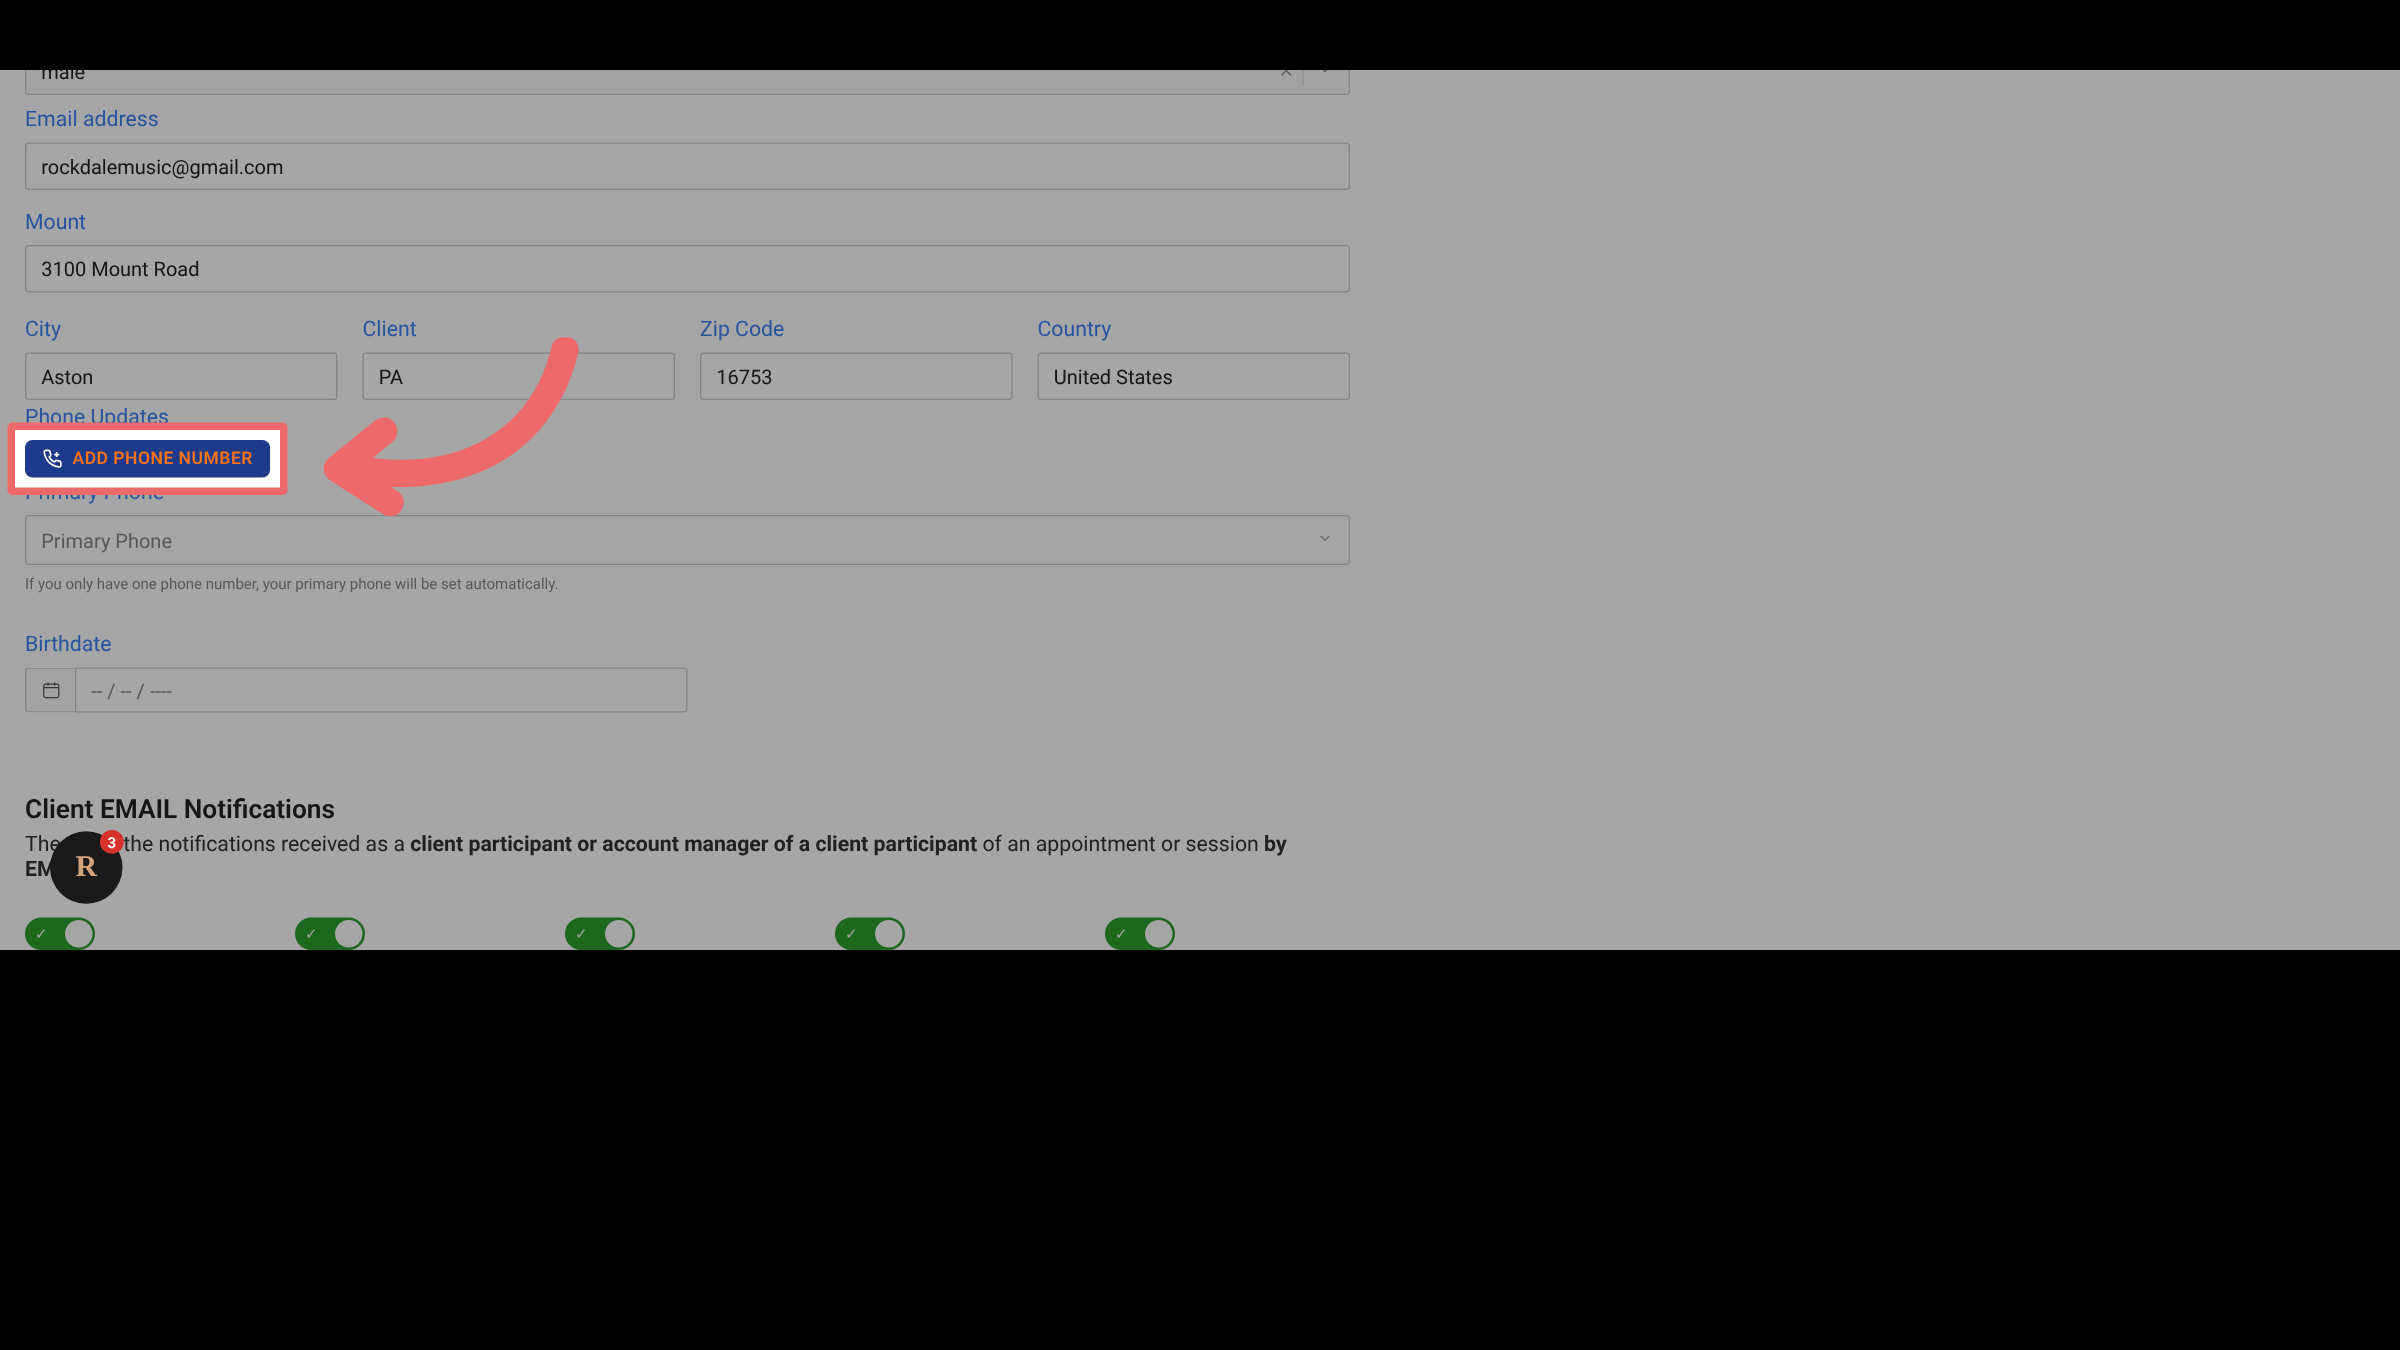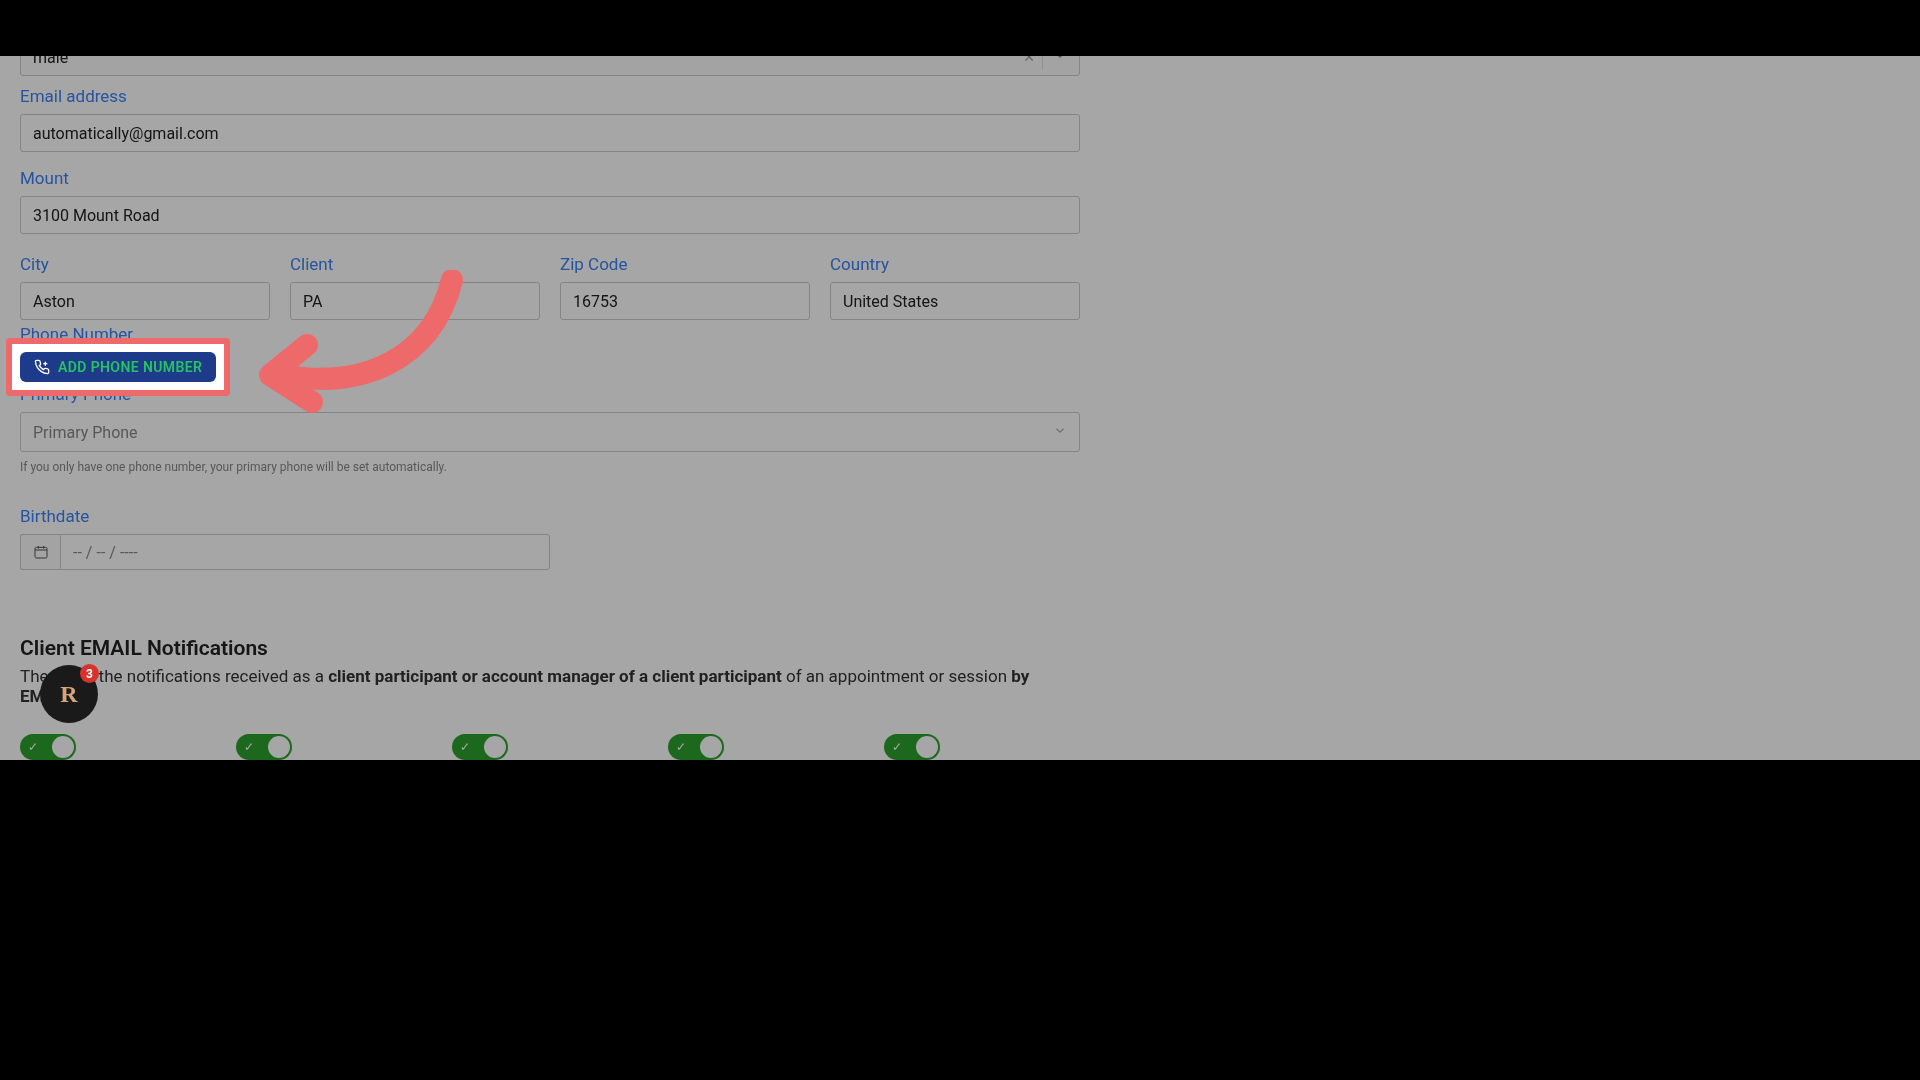--- a/index.html
+++ b/index.html
@@ -89,21 +89,21 @@
     background: #fff;
     border: 6px solid #ee6a6a;
     border-radius: 4px;
     z-index: 6;
   }
   .add-phone-btn {
     display: inline-flex;
     align-items: center;
     gap: 8px;
     background: #1e3a8a;
-    color: #22c55e;
+    color: #f97316;
     border-radius: 6px;
     padding: 7px 14px;
     font-size: 14px;
     font-weight: 600;
     letter-spacing: 0.4px;
   }
   .add-phone-btn svg { width: 16px; height: 16px; fill: none; stroke: #fff; stroke-width: 2; }
 
   .arrow-annot {
     position: absolute;
@@ -228,21 +228,21 @@
         <svg viewBox="0 0 24 24">
             <path d="M6 9l6 6 6-6" fill="none" stroke="#888" stroke-width="2"></path>
           </svg>
       </span>
     </div>
   </div>
 
   <div class="section" style="top:86px;">
     <span class="field-label" style="margin-top:0">Email address</span>
     <div class="text-input">
-      <span>automatically@gmail.com</span>
+      <span>rockdalemusic@gmail.com</span>
     </div>
   </div>
 
   <div class="section" style="top:168px;">
     <span class="field-label" style="margin-top:0">Mount</span>
     <div class="text-input">
       <span>3100 Mount Road</span>
     </div>
   </div>
 
@@ -269,21 +269,21 @@
       <div>
         <span class="field-label" style="margin-top:0">Country</span>
         <div class="text-input">
           <span>United States</span>
         </div>
       </div>
     </div>
   </div>
 
   <div class="section" style="top:324px;">
-    <span class="field-label" style="margin-top:0">Phone Number</span>
+    <span class="field-label" style="margin-top:0">Phone Updates</span>
   </div>
 
   <div class="section" style="top:384px;">
     <span class="field-label" style="margin-top:0">Primary Phone</span>
     <div class="select" style="height:40px;">
       <span class="placeholder">Primary Phone</span>
       <span class="chev">
         <svg viewBox="0 0 24 24">
             <path d="M6 9l6 6 6-6" fill="none" stroke="#aaa" stroke-width="2"></path>
           </svg>

